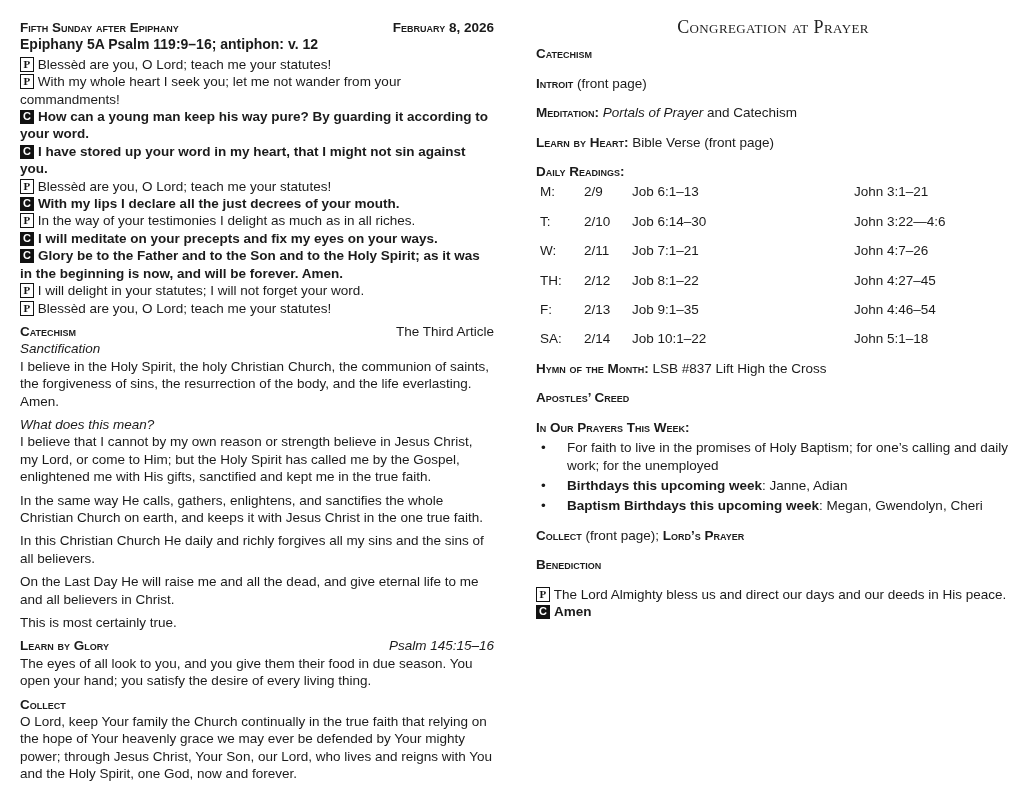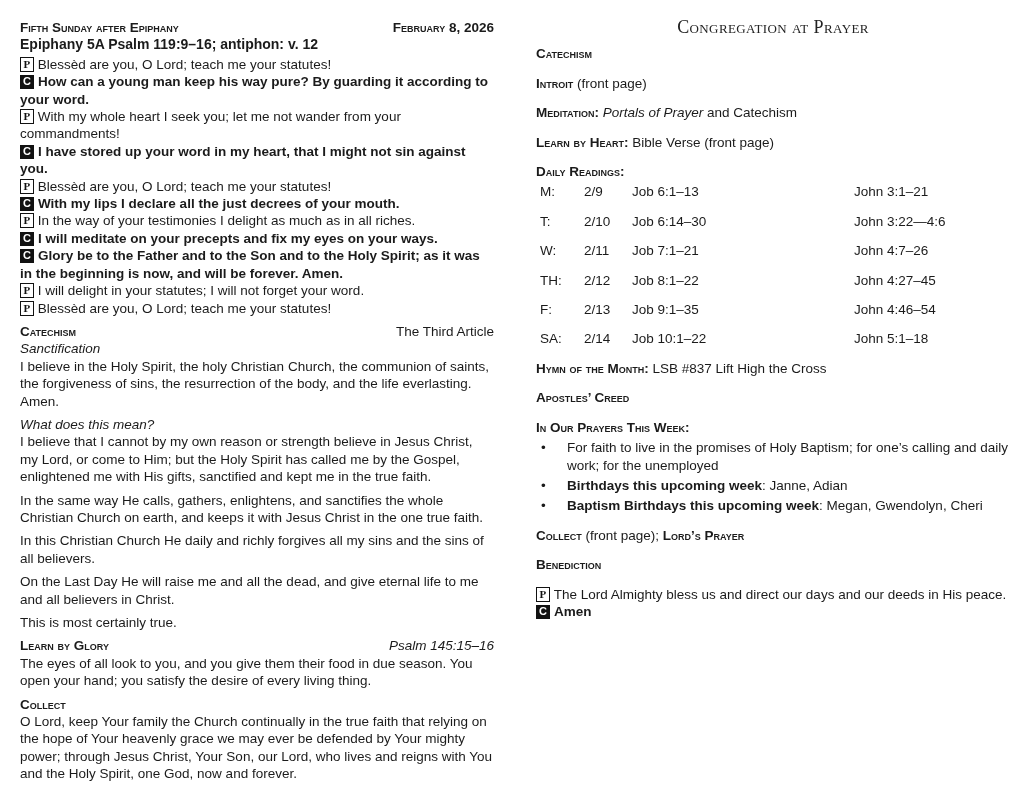--- a/index.html
+++ b/index.html
@@ -62,22 +62,22 @@
   <div class="col-left">
 
     <div class="hdr-row">
       <span class="b sc">Fifth Sunday after Epiphany</span>
       <span class="b sc">February 8, 2026</span>
     </div>
     <div class="subtitle">Epiphany 5A Psalm 119:9–16; antiphon: v. 12</div>
 
     <div>
       <p class="vers"><span class="badge-p">P</span><span>Blessèd are you, O Lord; teach me your statutes!</span></p>
+      <p class="vers"><span class="badge-p">P</span><span>With my whole heart I seek you; let me not wander from your commandments!</span></p>
       <p class="vers b"><span class="badge-c">C</span><span>How can a young man keep his way pure? By guarding it according to your word.</span></p>
-      <p class="vers"><span class="badge-p">P</span><span>With my whole heart I seek you; let me not wander from your commandments!</span></p>
       <p class="vers b"><span class="badge-c">C</span><span>I have stored up your word in my heart, that I might not sin against you.</span></p>
       <p class="vers"><span class="badge-p">P</span><span>Blessèd are you, O Lord; teach me your statutes!</span></p>
       <p class="vers b"><span class="badge-c">C</span><span>With my lips I declare all the just decrees of your mouth.</span></p>
       <p class="vers"><span class="badge-p">P</span><span>In the way of your testimonies I delight as much as in all riches.</span></p>
       <p class="vers b"><span class="badge-c">C</span><span>I will meditate on your precepts and fix my eyes on your ways.</span></p>
       <p class="vers b"><span class="badge-c">C</span><span>Glory be to the Father and to the Son and to the Holy Spirit; as it was in the beginning is now, and will be forever. Amen.</span></p>
       <p class="vers"><span class="badge-p">P</span><span>I will delight in your statutes; I will not forget your word.</span></p>
       <p class="vers"><span class="badge-p">P</span><span>Blessèd are you, O Lord; teach me your statutes!</span></p>
     </div>
 

